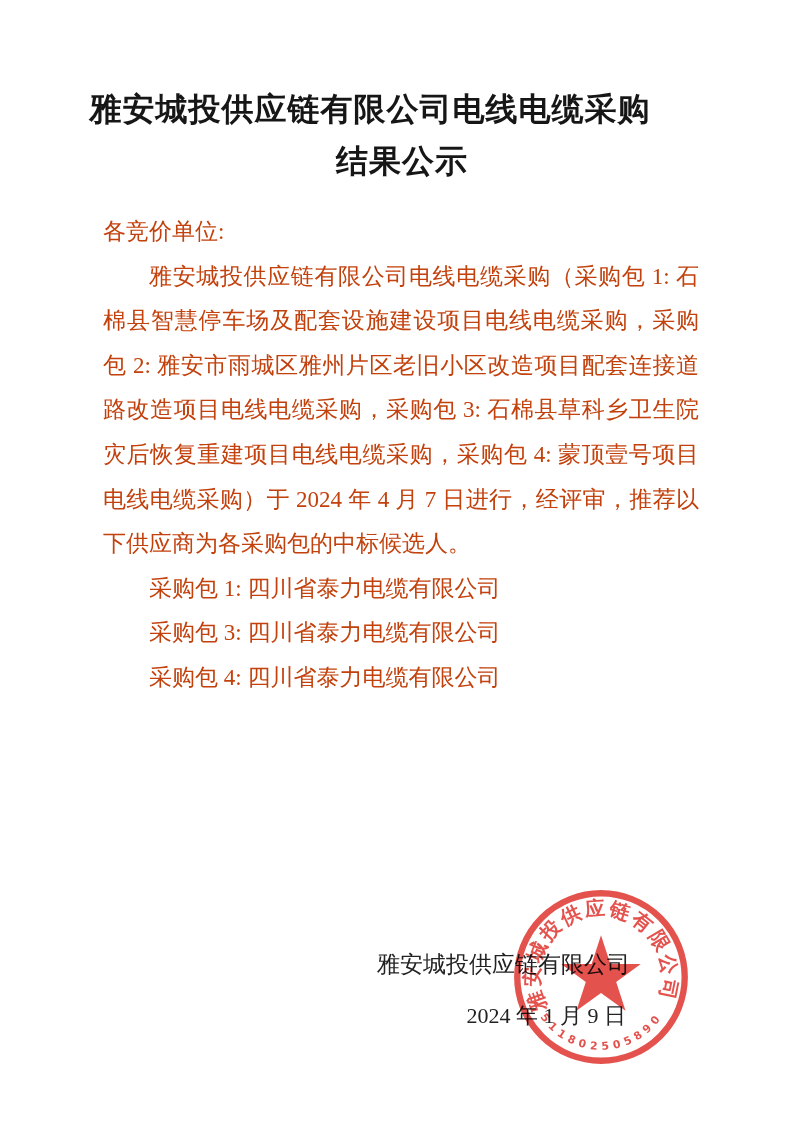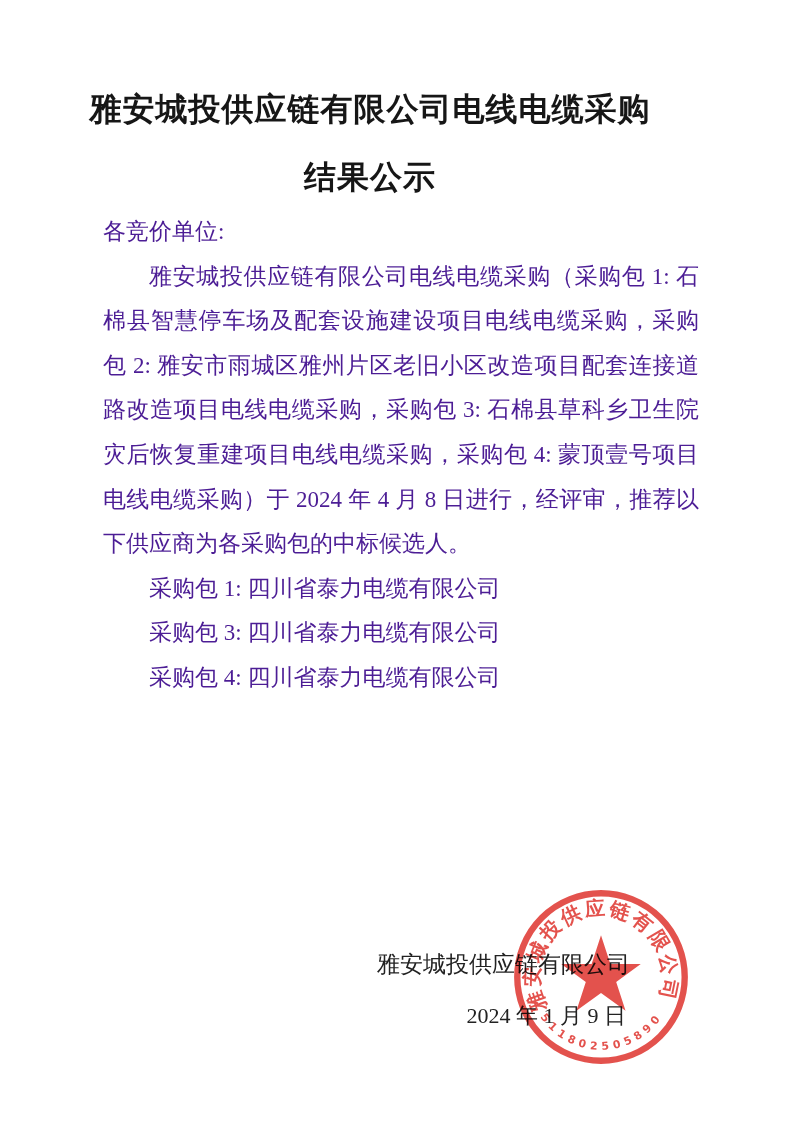--- a/index.html
+++ b/index.html
@@ -24,29 +24,29 @@
     left: 0;
     width: 100%;
     text-align: center;
     font-size: 32px;
     font-weight: bold;
     color: #161616;
     letter-spacing: 1px;
     white-space: nowrap;
   }
   .doc-title.line1 { top: 88px; }
-  .doc-title.line2 { top: 156px; }
+  .doc-title.line2 { top: 140px; margin-left: 32px; }
   .doc-body {
     position: absolute;
     left: 103px;
     width: 596px;
     top: 210px;
     font-size: 23px;
     line-height: 44.6px;
-    color: #4c1d95;
+    color: #c2410c;
     text-align: justify;
   }
   .doc-body p { margin: 0; }
   .indent { text-indent: 2em; }
   .signature-line {
     position: absolute;
     top: 949px;
     right: 110px;
     font-size: 23px;
     color: #222222;
@@ -87,21 +87,21 @@
 <body>
 
 <div class="page">
 
   <div class="doc-title line1">雅安城投供应链有限公司电线电缆采购</div>
 
   <div class="doc-title line2">结果公示</div>
 
   <div class="doc-body">
     <p>各竞价单位:</p>
-    <p class="indent">雅安城投供应链有限公司电线电缆采购（采购包 1: 石棉县智慧停车场及配套设施建设项目电线电缆采购，采购包 2: 雅安市雨城区雅州片区老旧小区改造项目配套连接道路改造项目电线电缆采购，采购包 3: 石棉县草科乡卫生院灾后恢复重建项目电线电缆采购，采购包 4: 蒙顶壹号项目电线电缆采购）于 2024 年 4 月 8 日进行，经评审，推荐以下供应商为各采购包的中标候选人。</p>
+    <p class="indent">雅安城投供应链有限公司电线电缆采购（采购包 1: 石棉县智慧停车场及配套设施建设项目电线电缆采购，采购包 2: 雅安市雨城区雅州片区老旧小区改造项目配套连接道路改造项目电线电缆采购，采购包 3: 石棉县草科乡卫生院灾后恢复重建项目电线电缆采购，采购包 4: 蒙顶壹号项目电线电缆采购）于 2024 年 4 月 7 日进行，经评审，推荐以下供应商为各采购包的中标候选人。</p>
     <p class="indent">采购包 1: 四川省泰力电缆有限公司</p>
     <p class="indent">采购包 3: 四川省泰力电缆有限公司</p>
     <p class="indent">采购包 4: 四川省泰力电缆有限公司</p>
   </div>
 
   <div class="signature-line">雅安城投供应链有限公司</div>
 
   <div class="signature-date">2024 年 1 月 9 日</div>
 
   <svg class="seal" viewBox="0 0 200 200" xmlns="http://www.w3.org/2000/svg">

